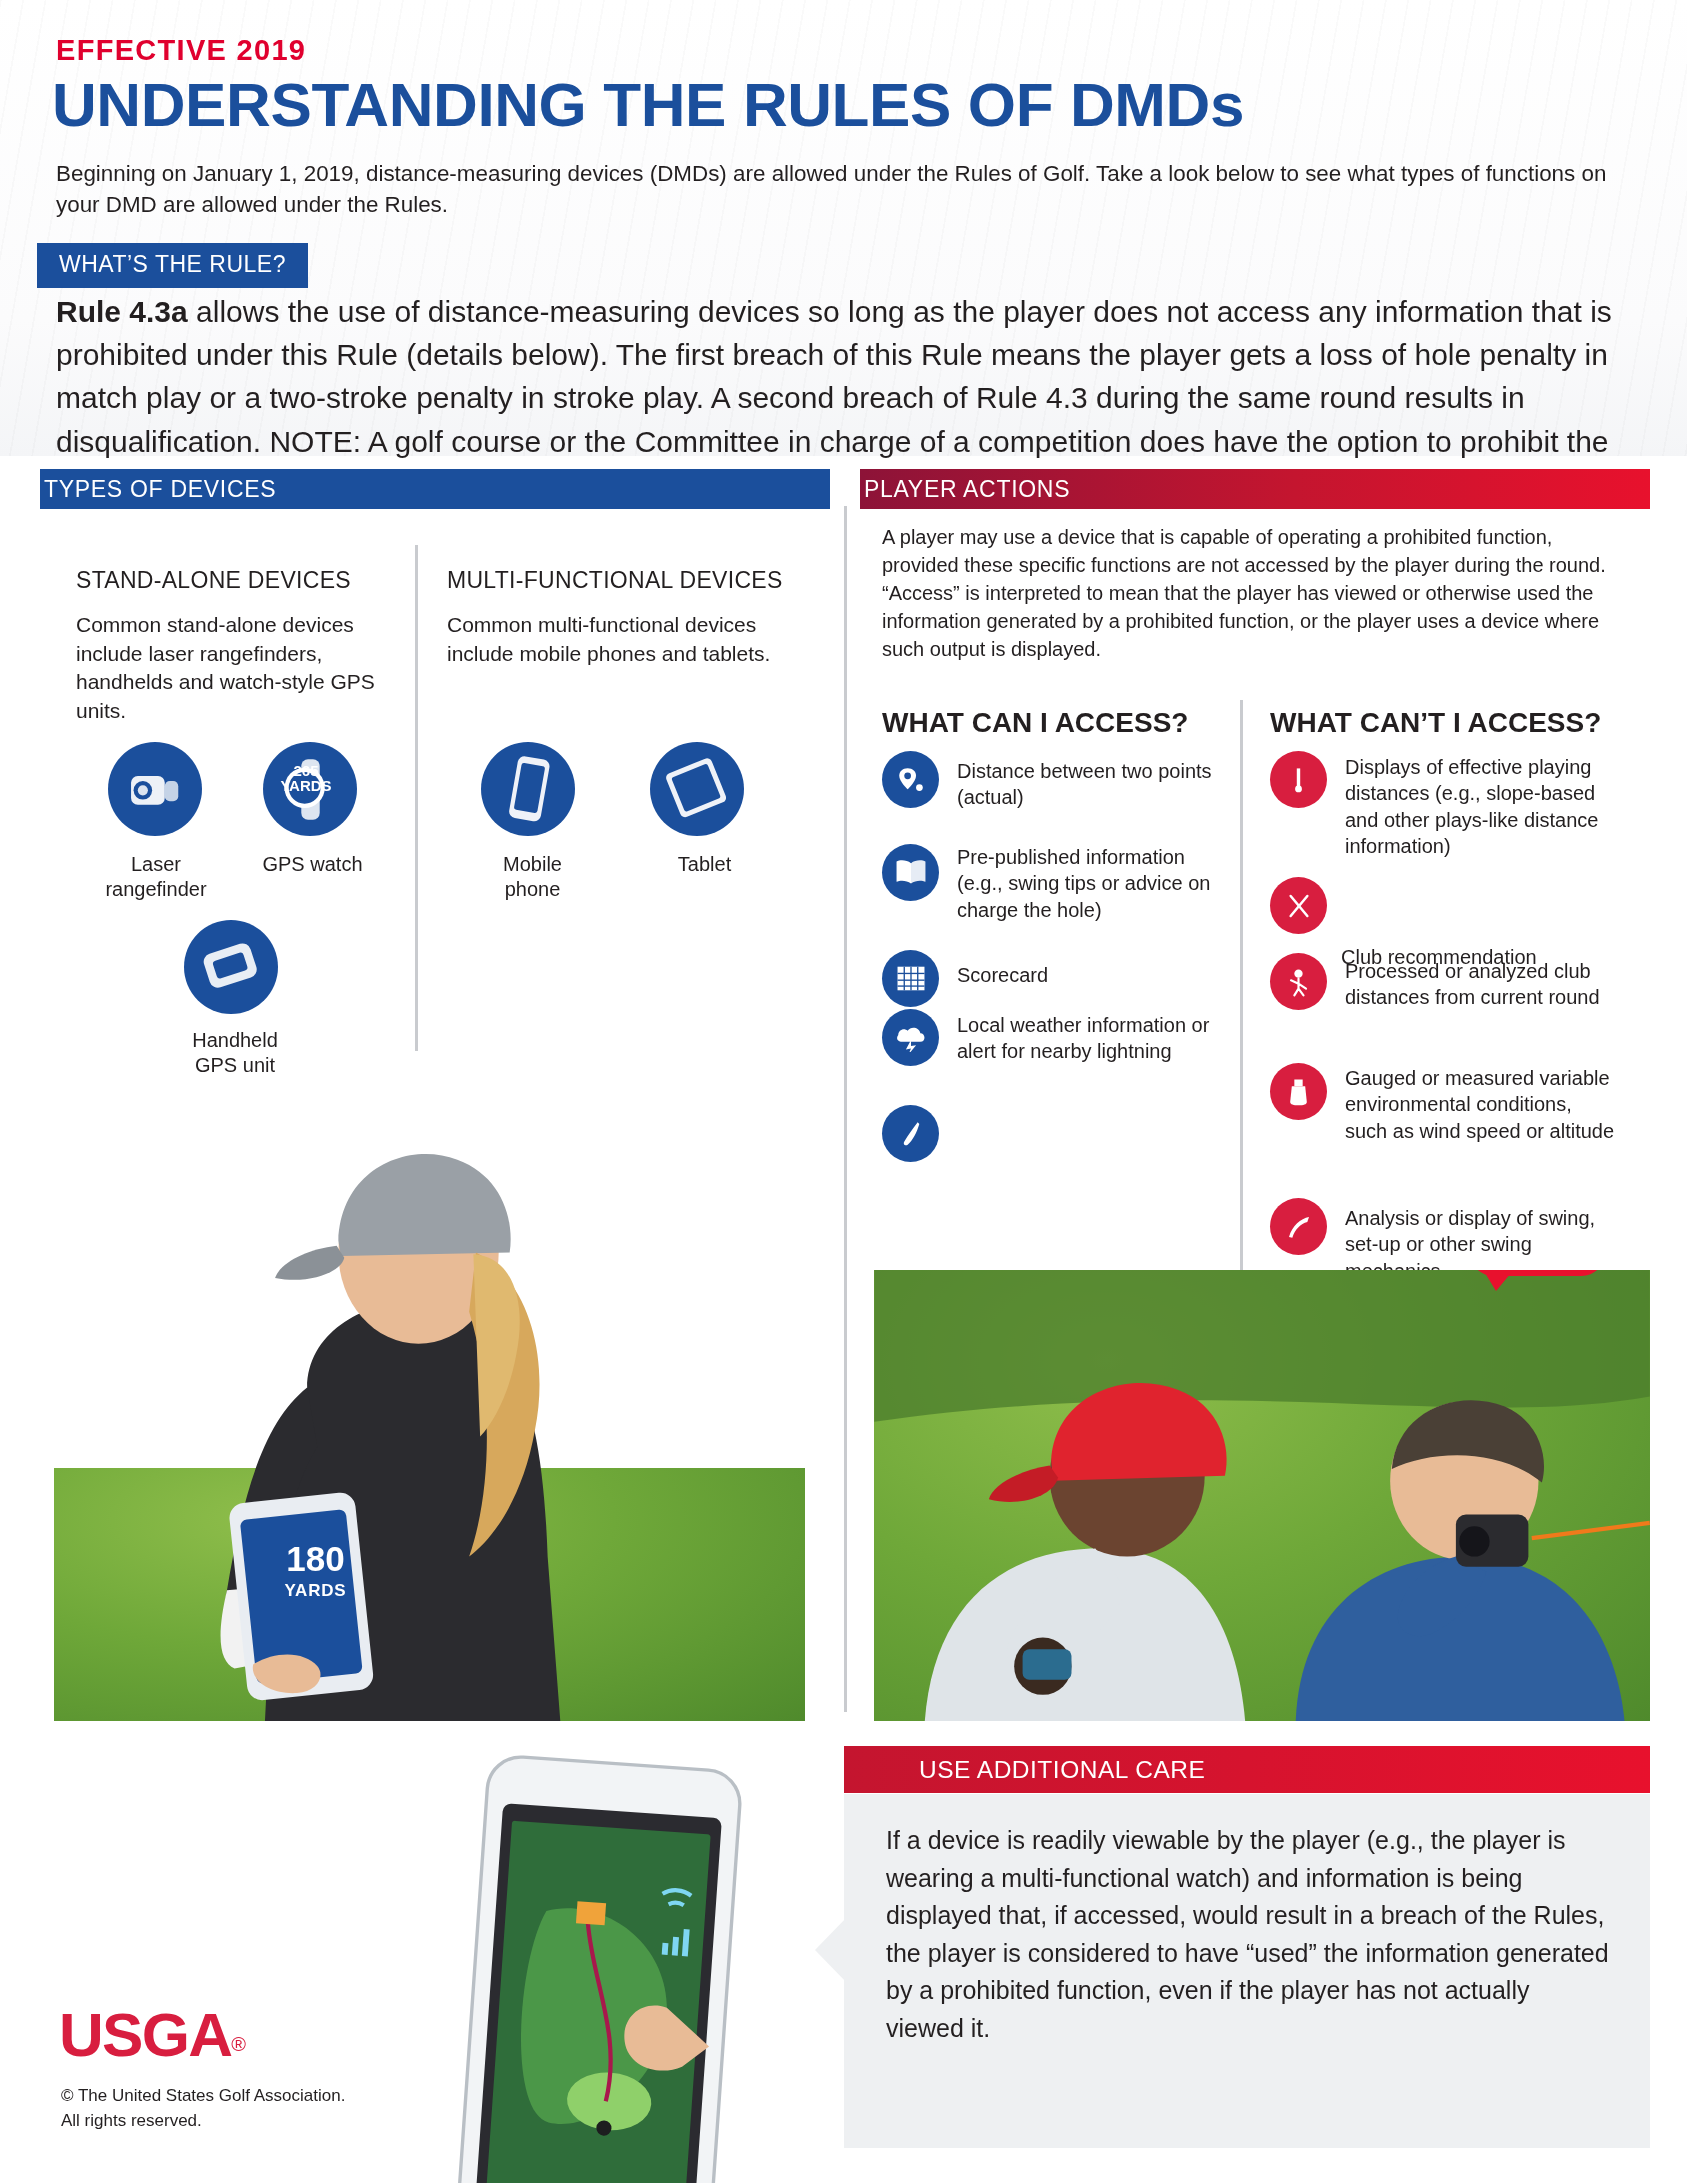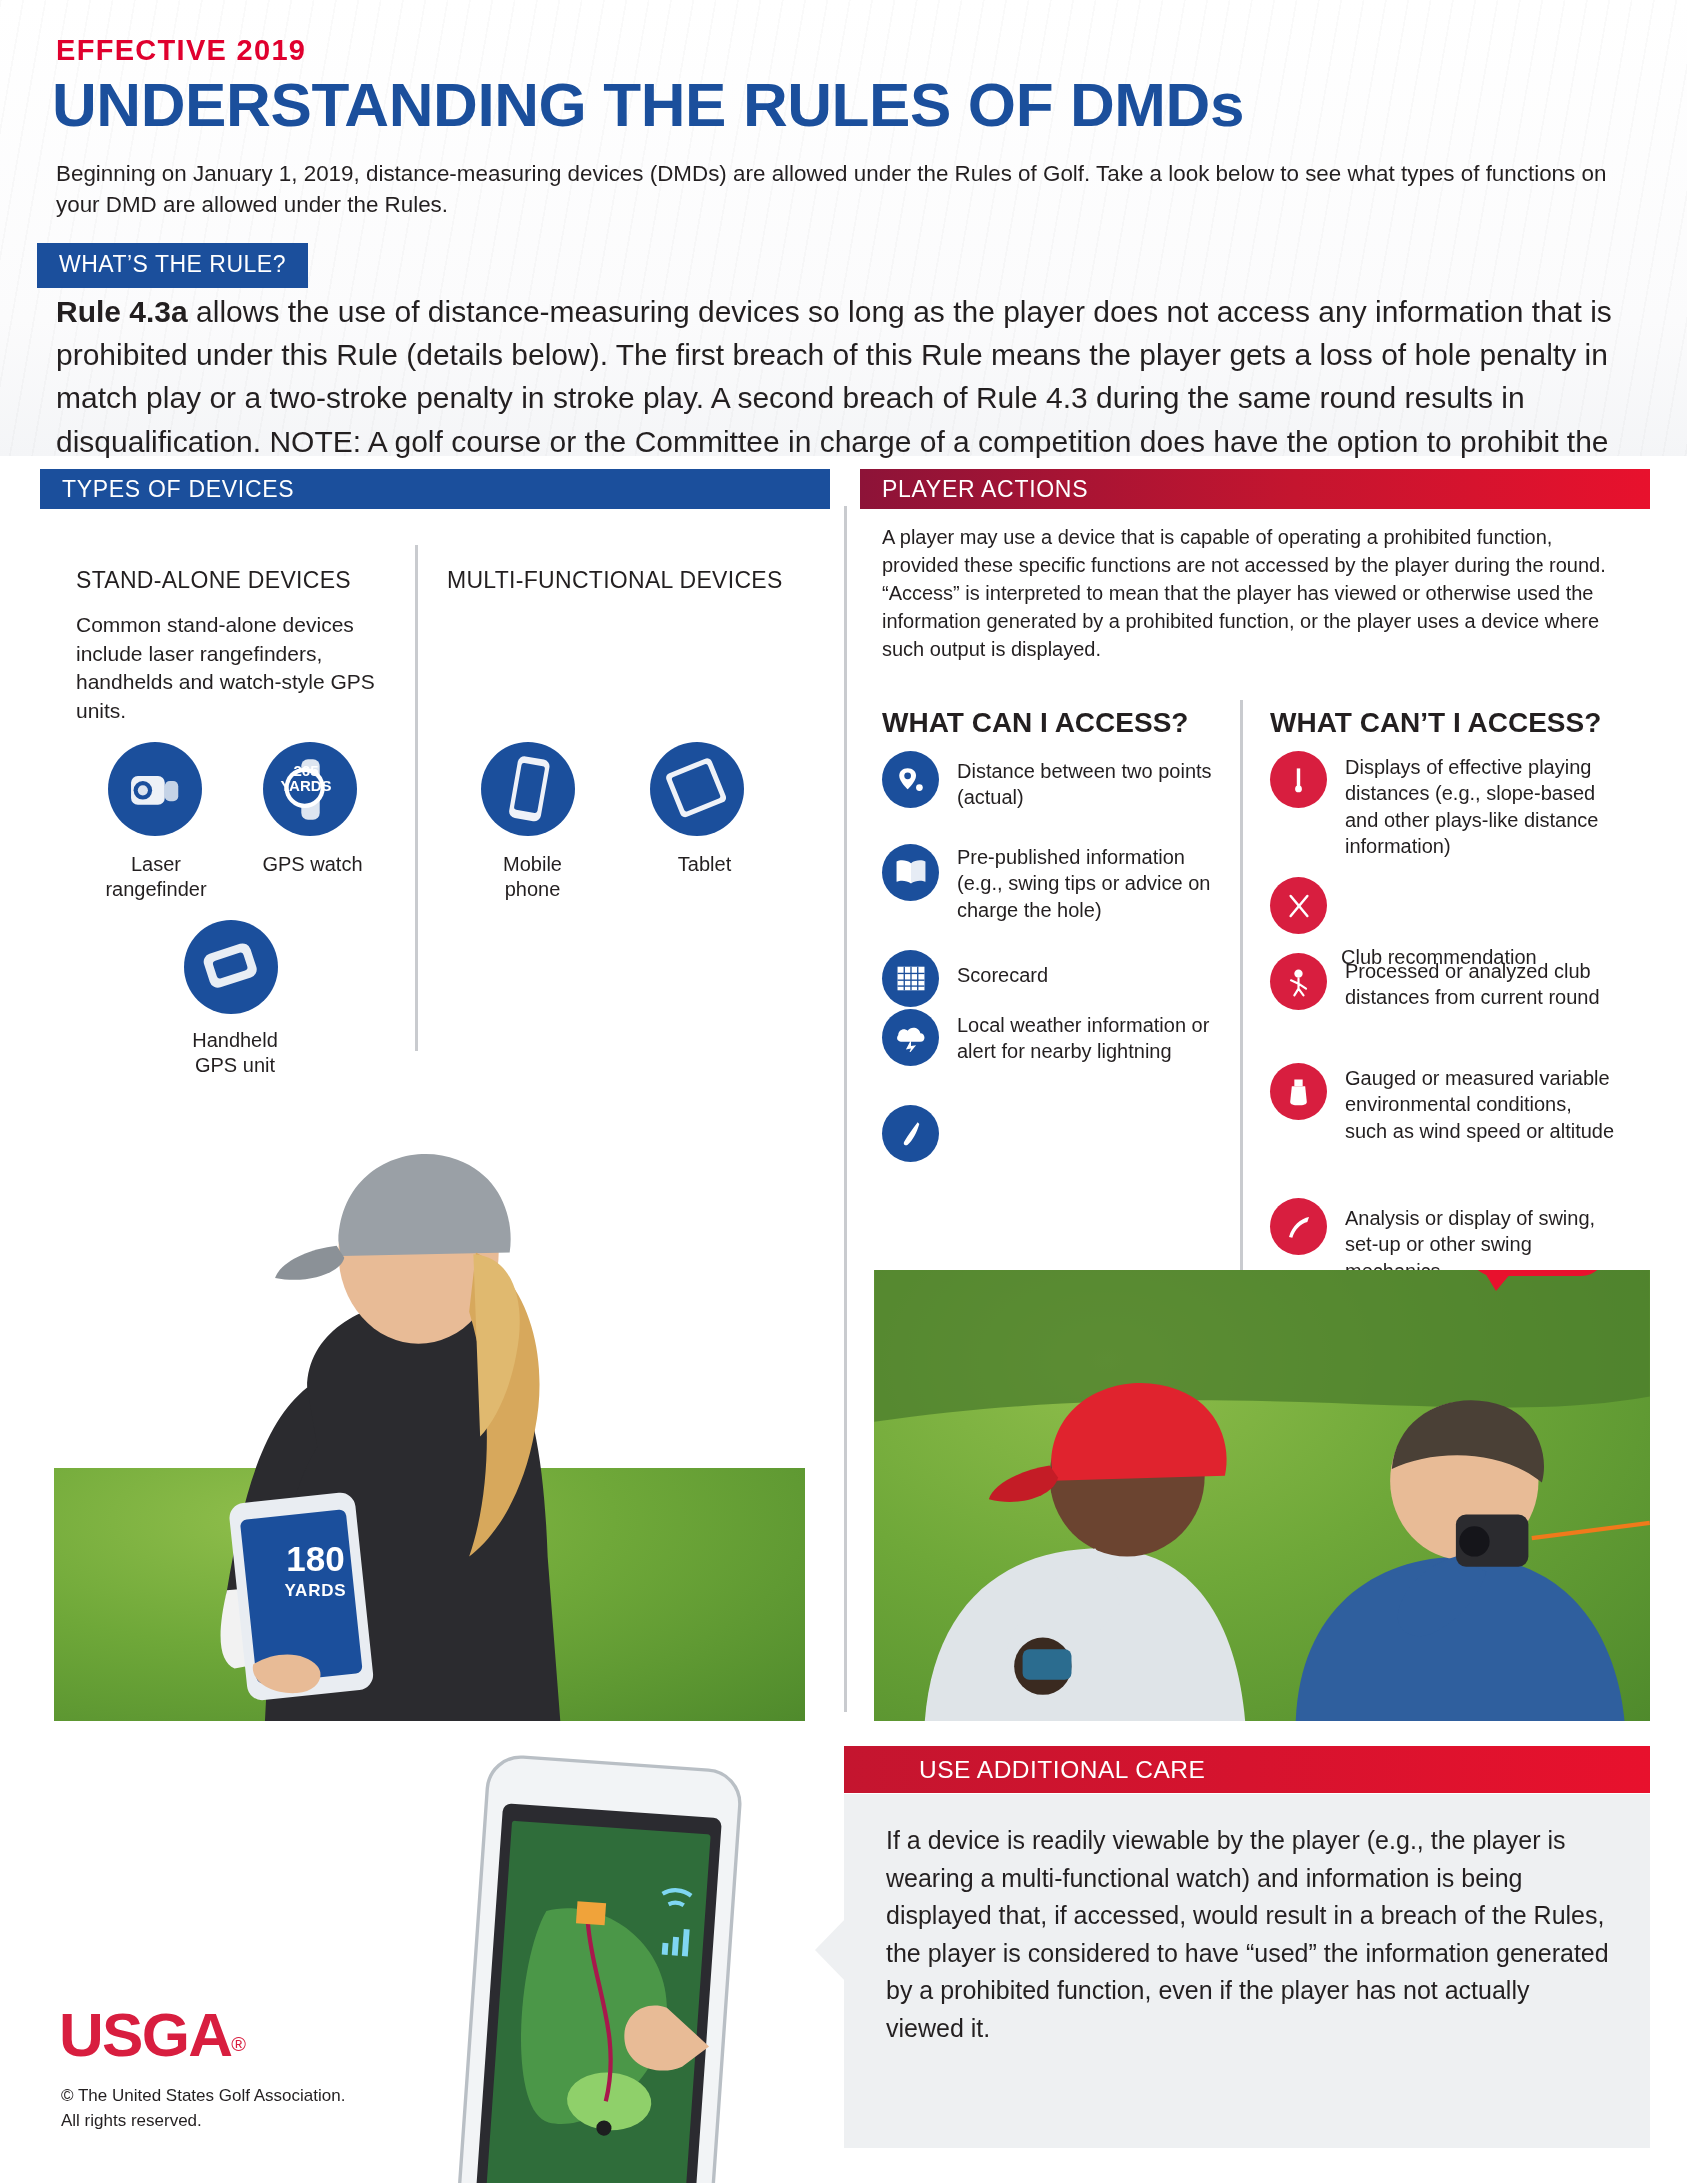--- a/index.html
+++ b/index.html
@@ -48,21 +48,21 @@
   .rule-body{
     position:absolute;left:56px;top:290px;width:1578px;
     font-size:30px;line-height:1.44;color:#231f20;
   }
   .rule-body b{font-weight:bold;}
 
   
   .bar{
     position:absolute;height:40px;color:#fff;
     font-size:23px;letter-spacing:0.7px;
-    display:flex;align-items:center;padding-left:22px;box-sizing:border-box;
+    display:flex;align-items:center;padding-left:4px;box-sizing:border-box;
   }
   .bar-devices{left:40px;top:469px;width:790px;background:#1b4f9c;}
   .bar-actions{left:860px;top:469px;width:790px;
     background:linear-gradient(90deg,#8d1338 0%,#c4152f 55%,#e8112d 100%);}
   .sub-head{font-size:23px;font-weight:normal;color:#231f20;letter-spacing:0.3px;}
   .body-txt{font-size:21px;line-height:1.36;color:#231f20;}
 
   .col-divider{
     position:absolute;left:415px;top:545px;width:2.5px;height:506px;background:#c9cbcf;
   }
@@ -158,20 +158,21 @@
   <div style="position:absolute;left:76px;top:567px;width:321px;">
     <div class="sub-head">STAND-ALONE DEVICES</div>
   </div>
   <div style="position:absolute;left:76px;top:611px;width:316px;" class="body-txt">Common stand-alone devices include laser rangefinders, handhelds and watch-style GPS units.</div>
 
   <div class="col-divider"></div>
 
   <div style="position:absolute;left:447px;top:567px;width:363px;">
     <div class="sub-head">MULTI-FUNCTIONAL DEVICES</div>
   </div>
+  <div style="position:absolute;left:447px;top:611px;width:354px;" class="body-txt">Common multi-functional devices include mobile phones and tablets.</div>
 
   <div class="circ" style="left:108px;top:742px;width:94px;height:94px;">
     <svg width="59" height="51" viewBox="0 0 70 60" aria-hidden="true">
       <rect x="6" y="14" width="40" height="34" rx="8" fill="#ffffff" opacity="0.92"></rect>
       <circle cx="20" cy="31" r="11" fill="#1b4f9c"></circle>
       <circle cx="20" cy="31" r="6" fill="#ffffff" opacity="0.85"></circle>
       <rect x="46" y="20" width="16" height="24" rx="6" fill="#ffffff" opacity="0.75"></rect>
     </svg>
   </div>
   <div class="caption" style="left:59px;top:852px;width:194px;white-space:pre-line;">Laser

